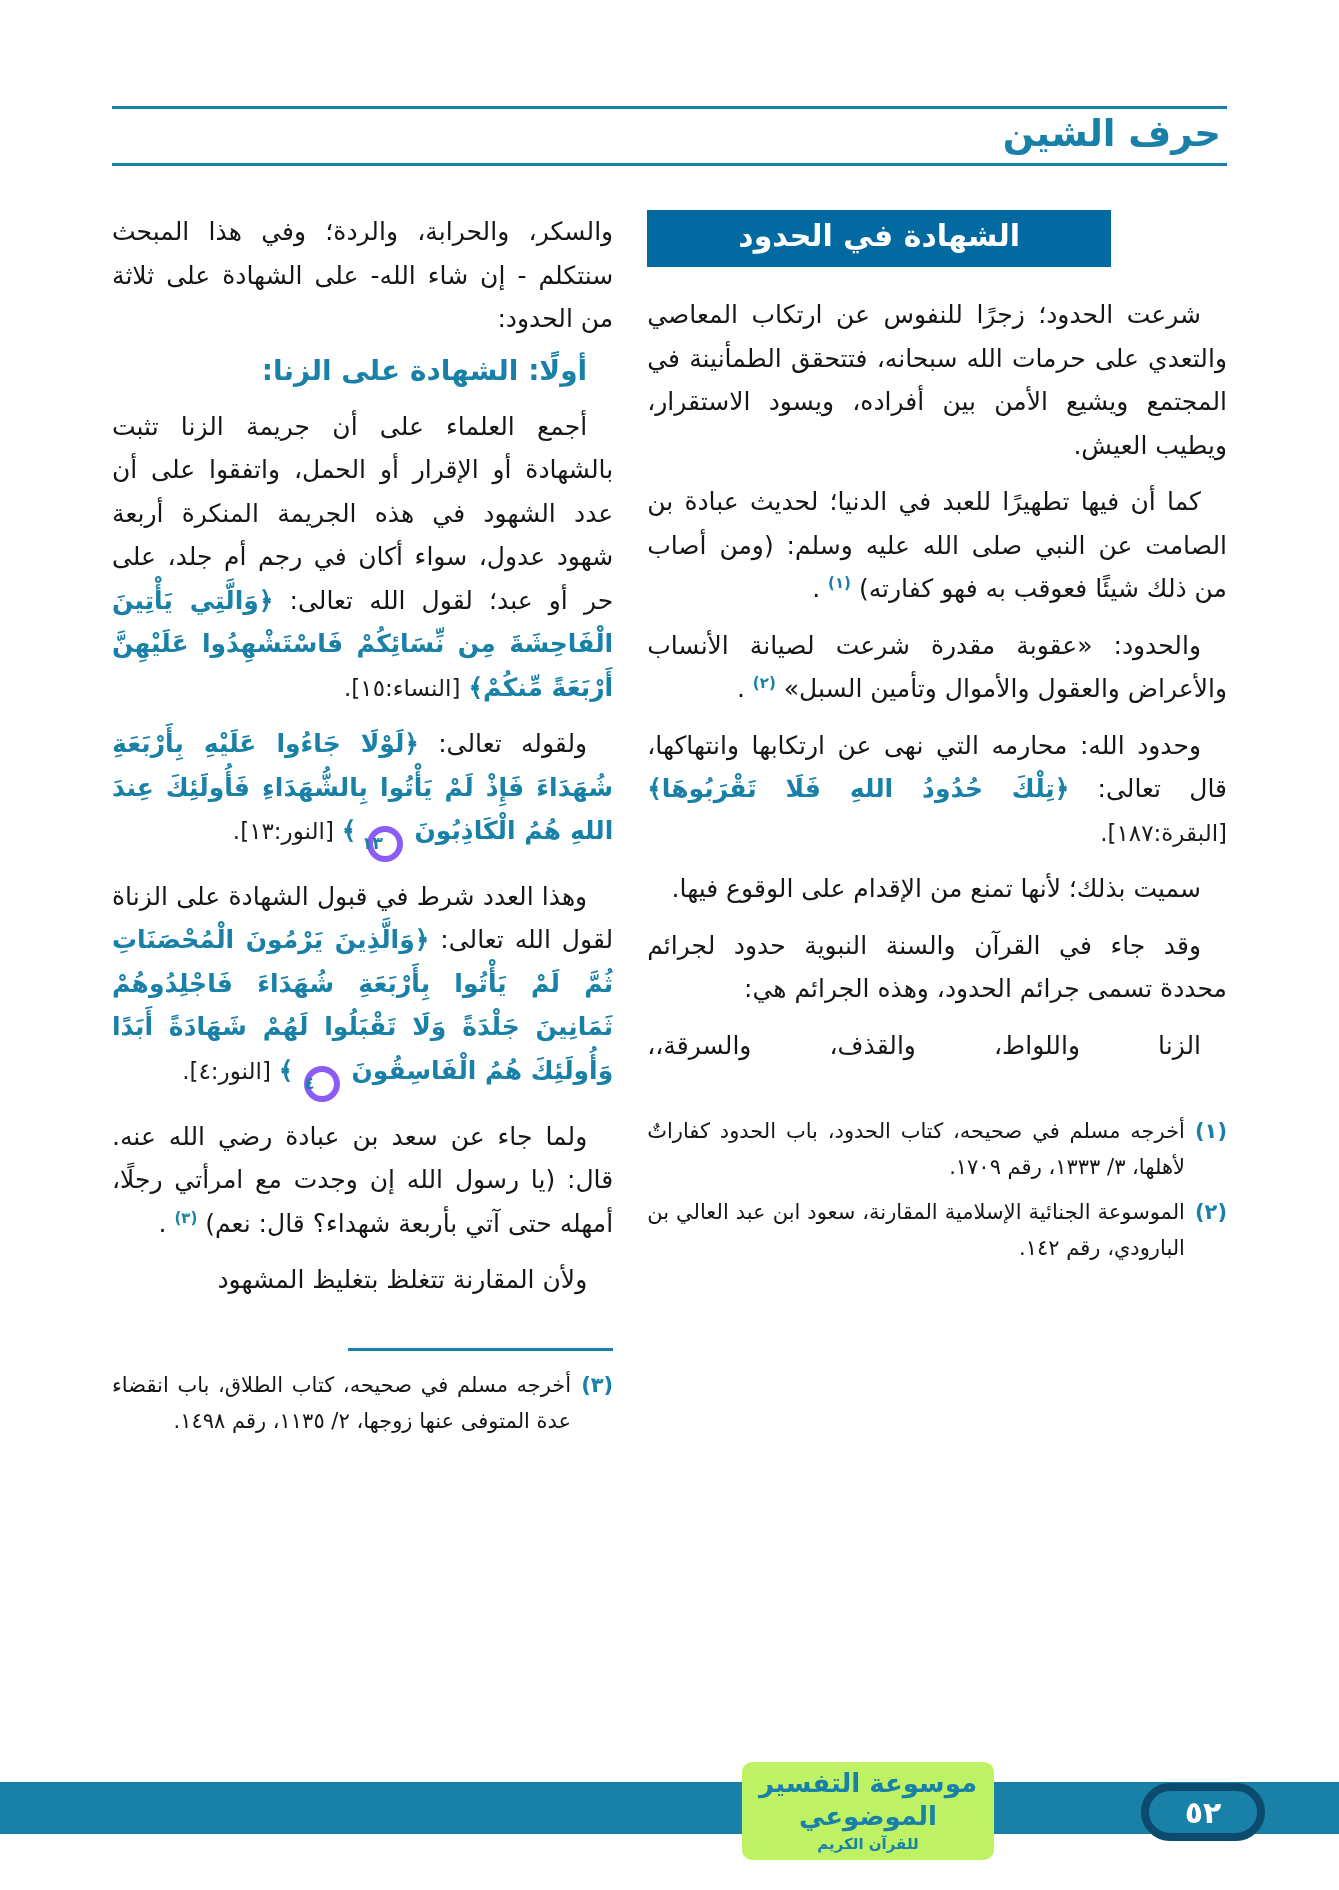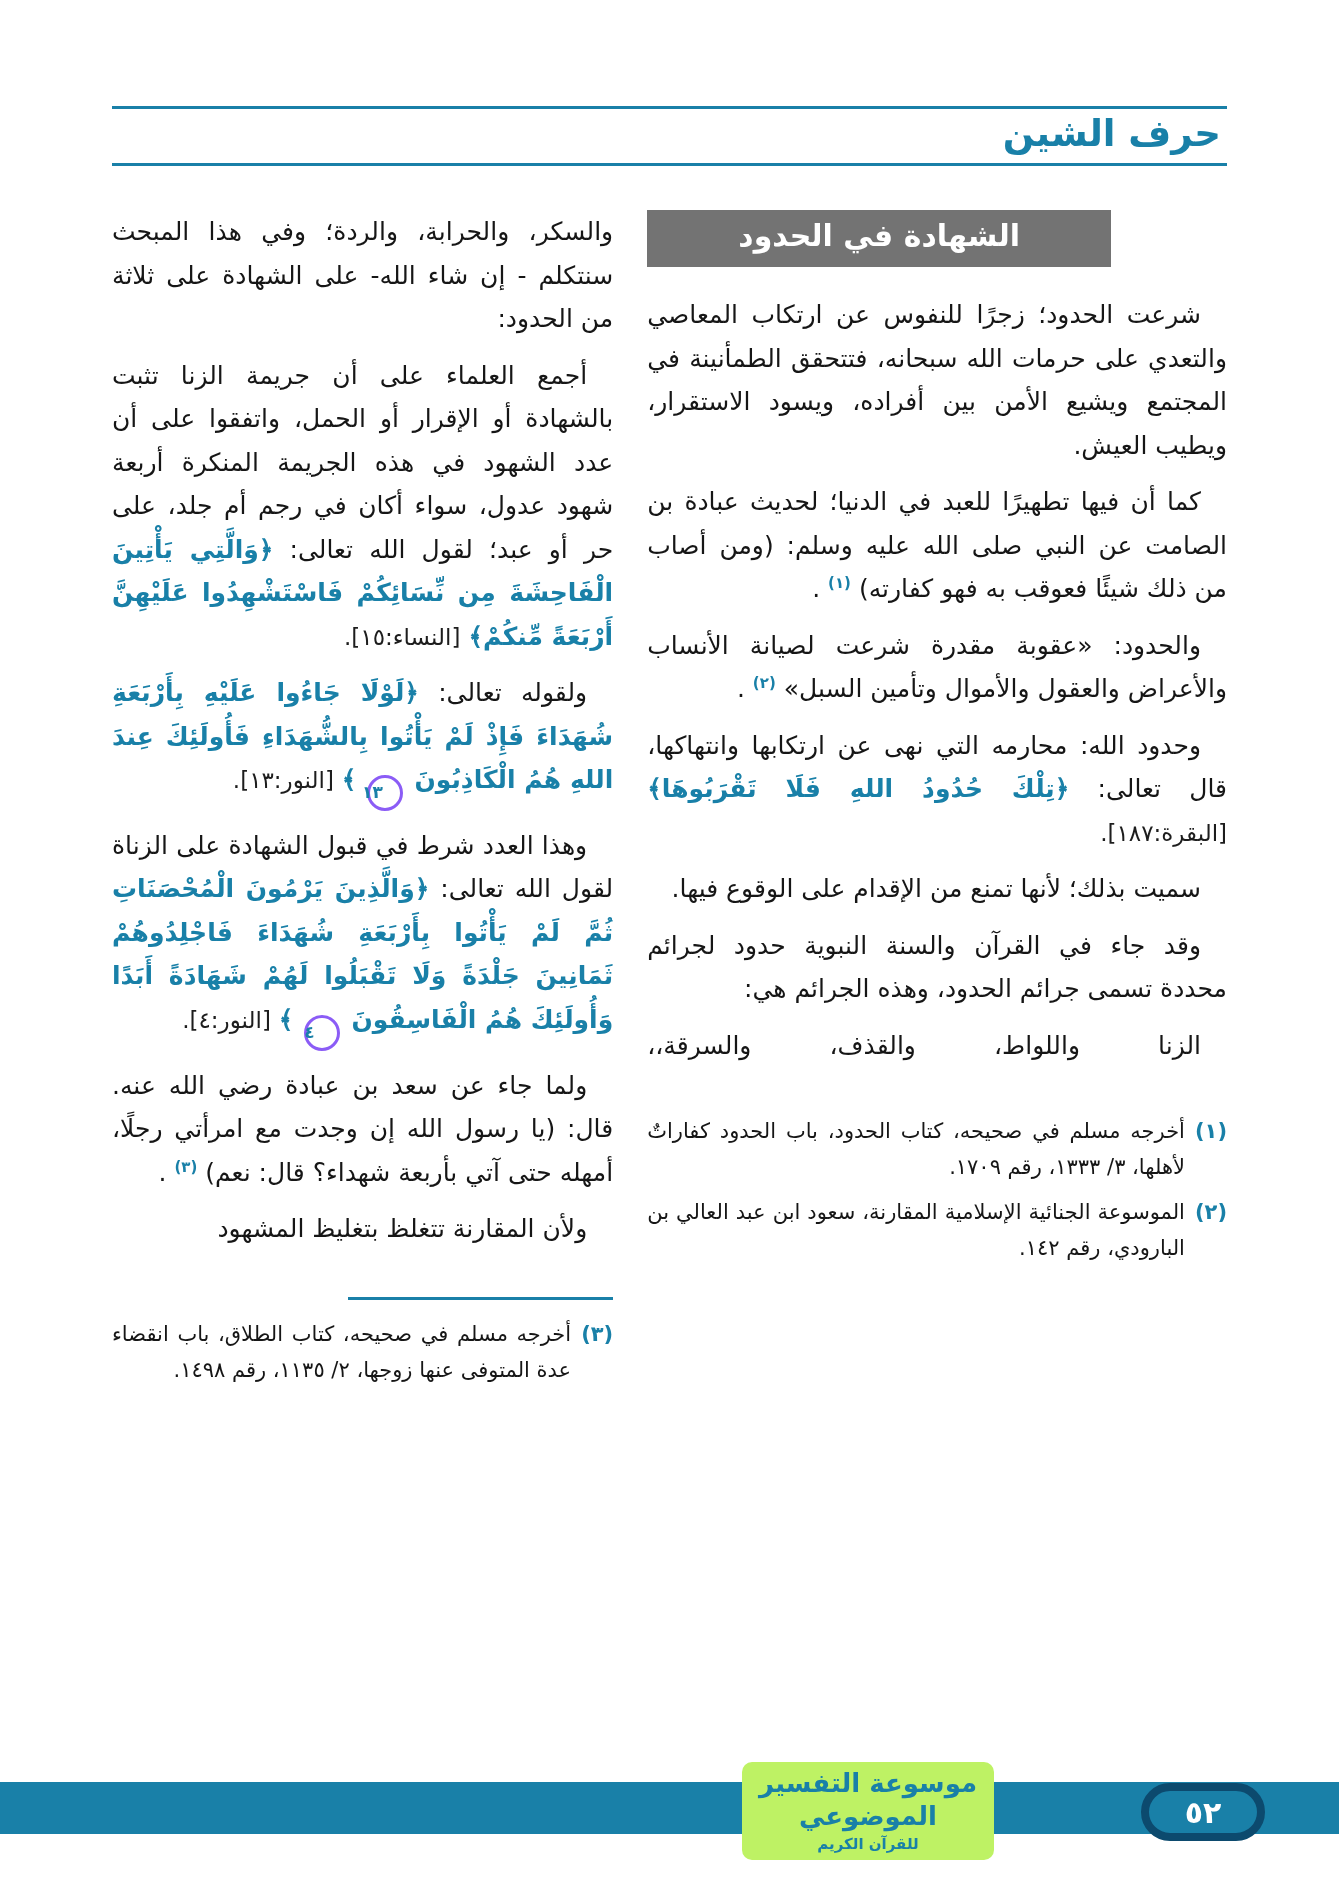--- a/index.html
+++ b/index.html
@@ -21,21 +21,21 @@
     text-align: right; padding: 3px 6px 8px 0; letter-spacing: 1px;
   }
 
   
   .columns { display: flex; gap: 34px; margin-top: 44px; align-items: flex-start; }
   .col { min-width: 0; }
   .col-r { flex: 0 0 52%; }
   .col-l { flex: 1 1 auto; }
 
   .section-banner {
-    background: #737373; color: #fff; font-size: 30px; font-weight: bold;
+    background: #0369a1; color: #fff; font-size: 30px; font-weight: bold;
     text-align: center; padding: 8px 6px 14px;
     width: 80%; margin: 0 auto 26px 0; 
   }
 
   .para {
     font-size: 25px; line-height: 1.74; text-align: justify;
     text-indent: 26px; margin-bottom: 13px;
   }
   .para.no-indent { text-indent: 0; }
   .para.spread { text-align-last: justify; }
@@ -45,21 +45,21 @@
   .ref { font-size: 23px; color: #1d1d1d; }
   .fn-mark { color: #1980A8; font-size: 15px; vertical-align: super; font-weight: bold; }
 
   .subheading {
     color: #1980A8; font-size: 28px; font-weight: bold;
     margin: 6px 0 18px; text-indent: 26px; text-align: right;
   }
 
   .ayah-num {
     display: inline-flex; align-items: center; justify-content: center;
-    width: 36px; height: 36px; border: 3px solid #8b5cf6; border-radius: 50%;
+    width: 36px; height: 36px; border: 6px solid #8b5cf6; border-radius: 50%;
     font-size: 17px; color: #1980A8; vertical-align: -10px; font-weight: bold;
     margin: 0 3px;
   }
 
   
   .footnotes { margin-top: 46px; }
   .fn-rule { width: 265px; height: 3px; background: #1980A8; margin: 26px 0 16px auto; }
   .footnote {
     display: flex; gap: 10px; font-size: 21px; line-height: 1.72;
     text-align: justify; margin-bottom: 9px;
@@ -152,20 +152,21 @@
       </div>
 
     </section>
 
     <section class="col col-l">
 
       <p class="para no-indent">
         <span>والسكر، والحرابة، والردة؛ وفي هذا المبحث سنتكلم - إن شاء الله- على الشهادة على ثلاثة من الحدود:</span>
       </p>
 
+      <h2 class="subheading">أولًا: الشهادة على الزنا:</h2>
 
       <p class="para">
         <span>أجمع العلماء على أن جريمة الزنا تثبت بالشهادة أو الإقرار أو الحمل، واتفقوا على أن عدد الشهود في هذه الجريمة المنكرة أربعة شهود عدول، سواء أكان في رجم أم جلد، على حر أو عبد؛ لقول الله تعالى: </span>
         <span class="quran">﴿وَالَّتِي يَأْتِينَ الْفَاحِشَةَ مِن نِّسَائِكُمْ فَاسْتَشْهِدُوا عَلَيْهِنَّ أَرْبَعَةً مِّنكُمْ﴾</span>
         <span class="ref">[النساء:١٥].</span>
       </p>
 
       <p class="para">
         <span>ولقوله تعالى: </span>
         <span class="quran">﴿لَوْلَا جَاءُوا عَلَيْهِ بِأَرْبَعَةِ شُهَدَاءَ فَإِذْ لَمْ يَأْتُوا بِالشُّهَدَاءِ فَأُولَئِكَ عِندَ اللهِ هُمُ الْكَاذِبُونَ</span>

